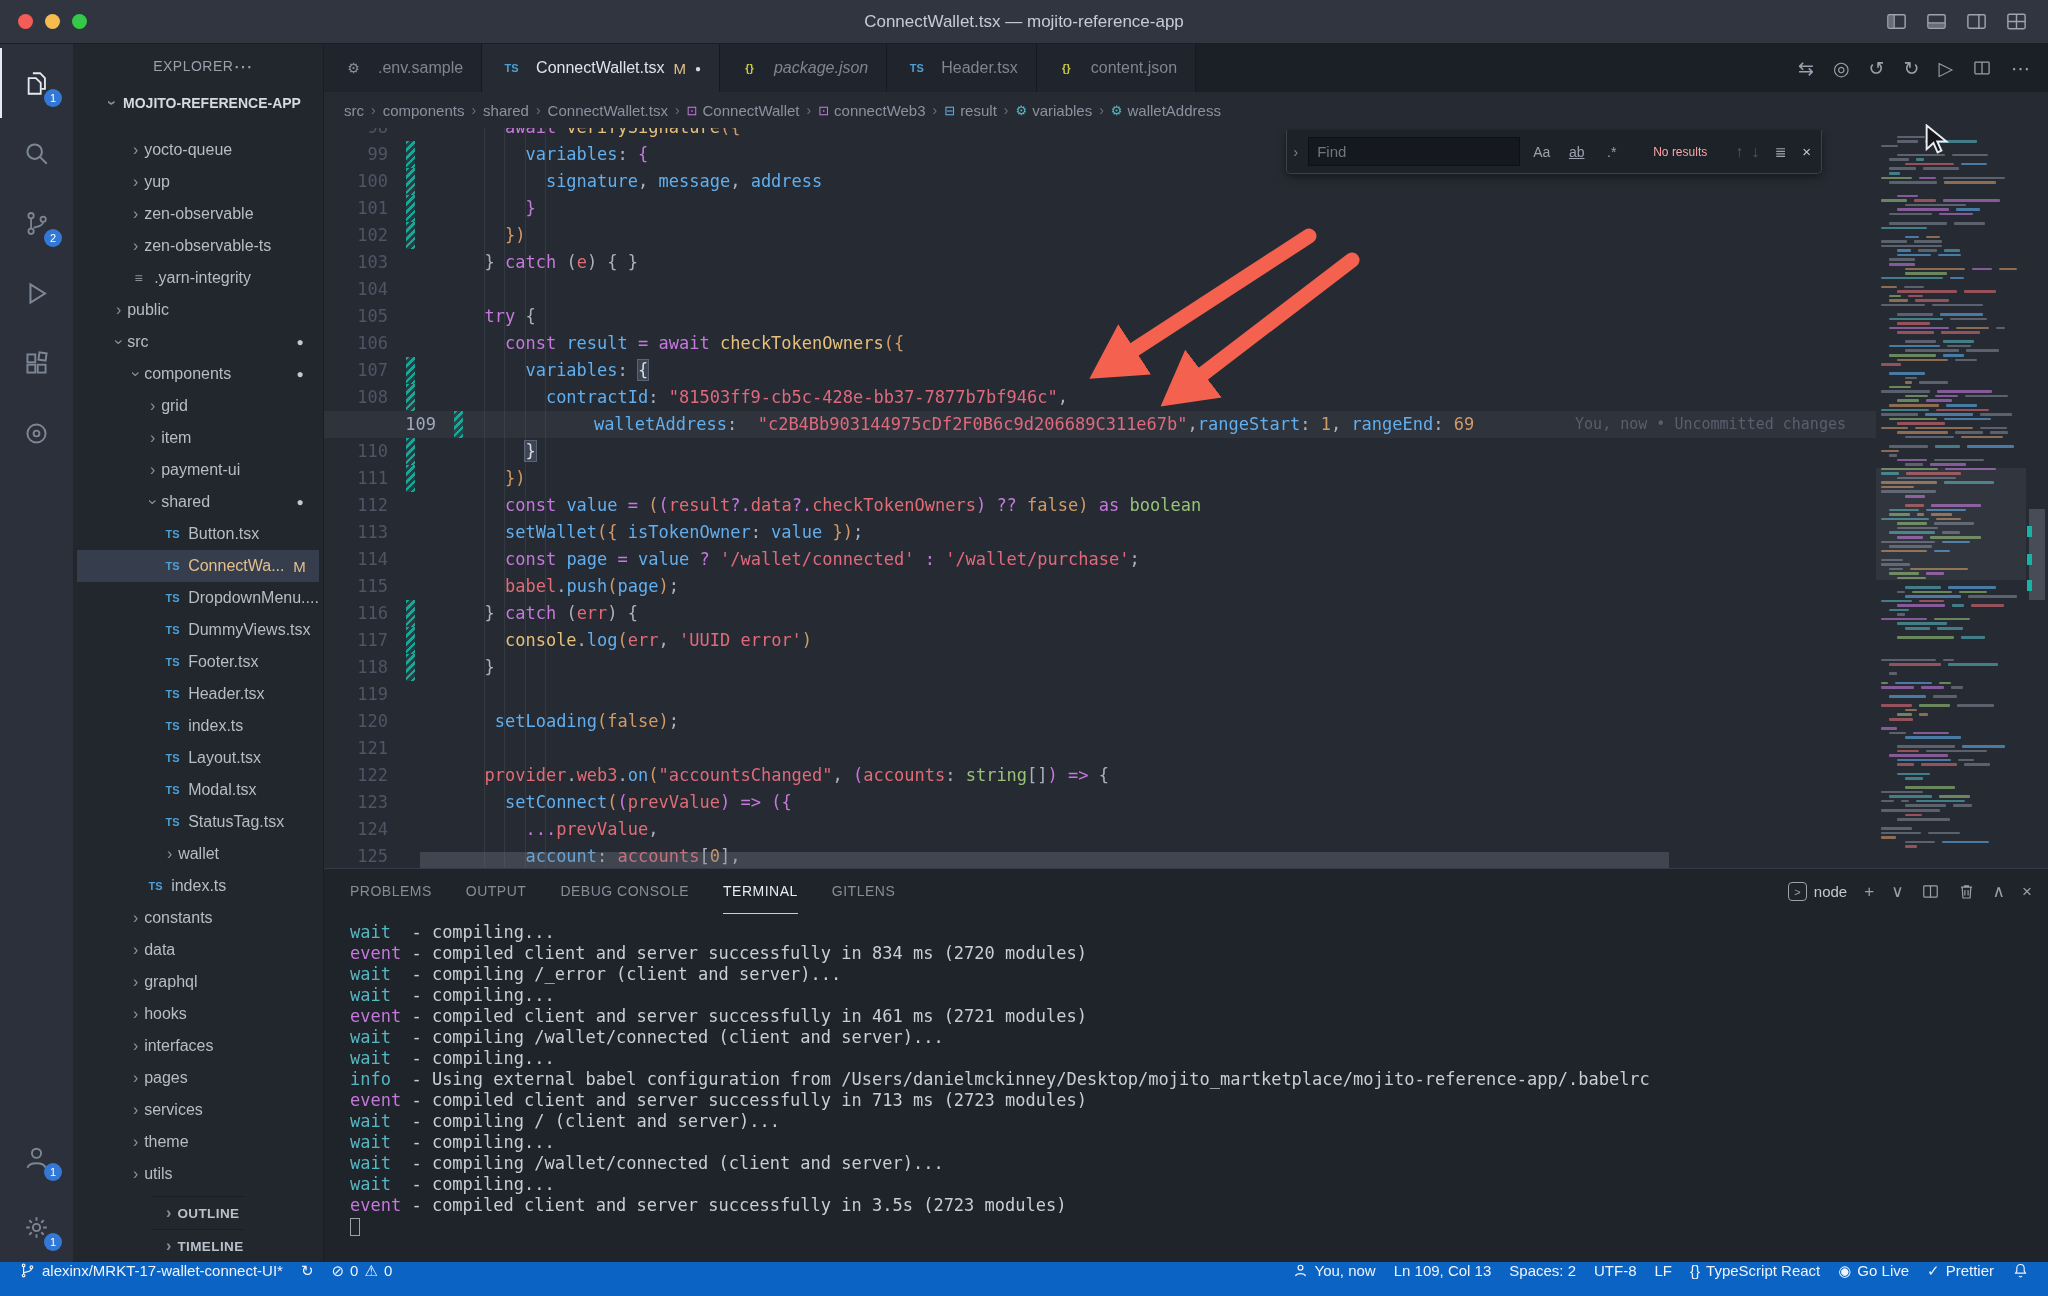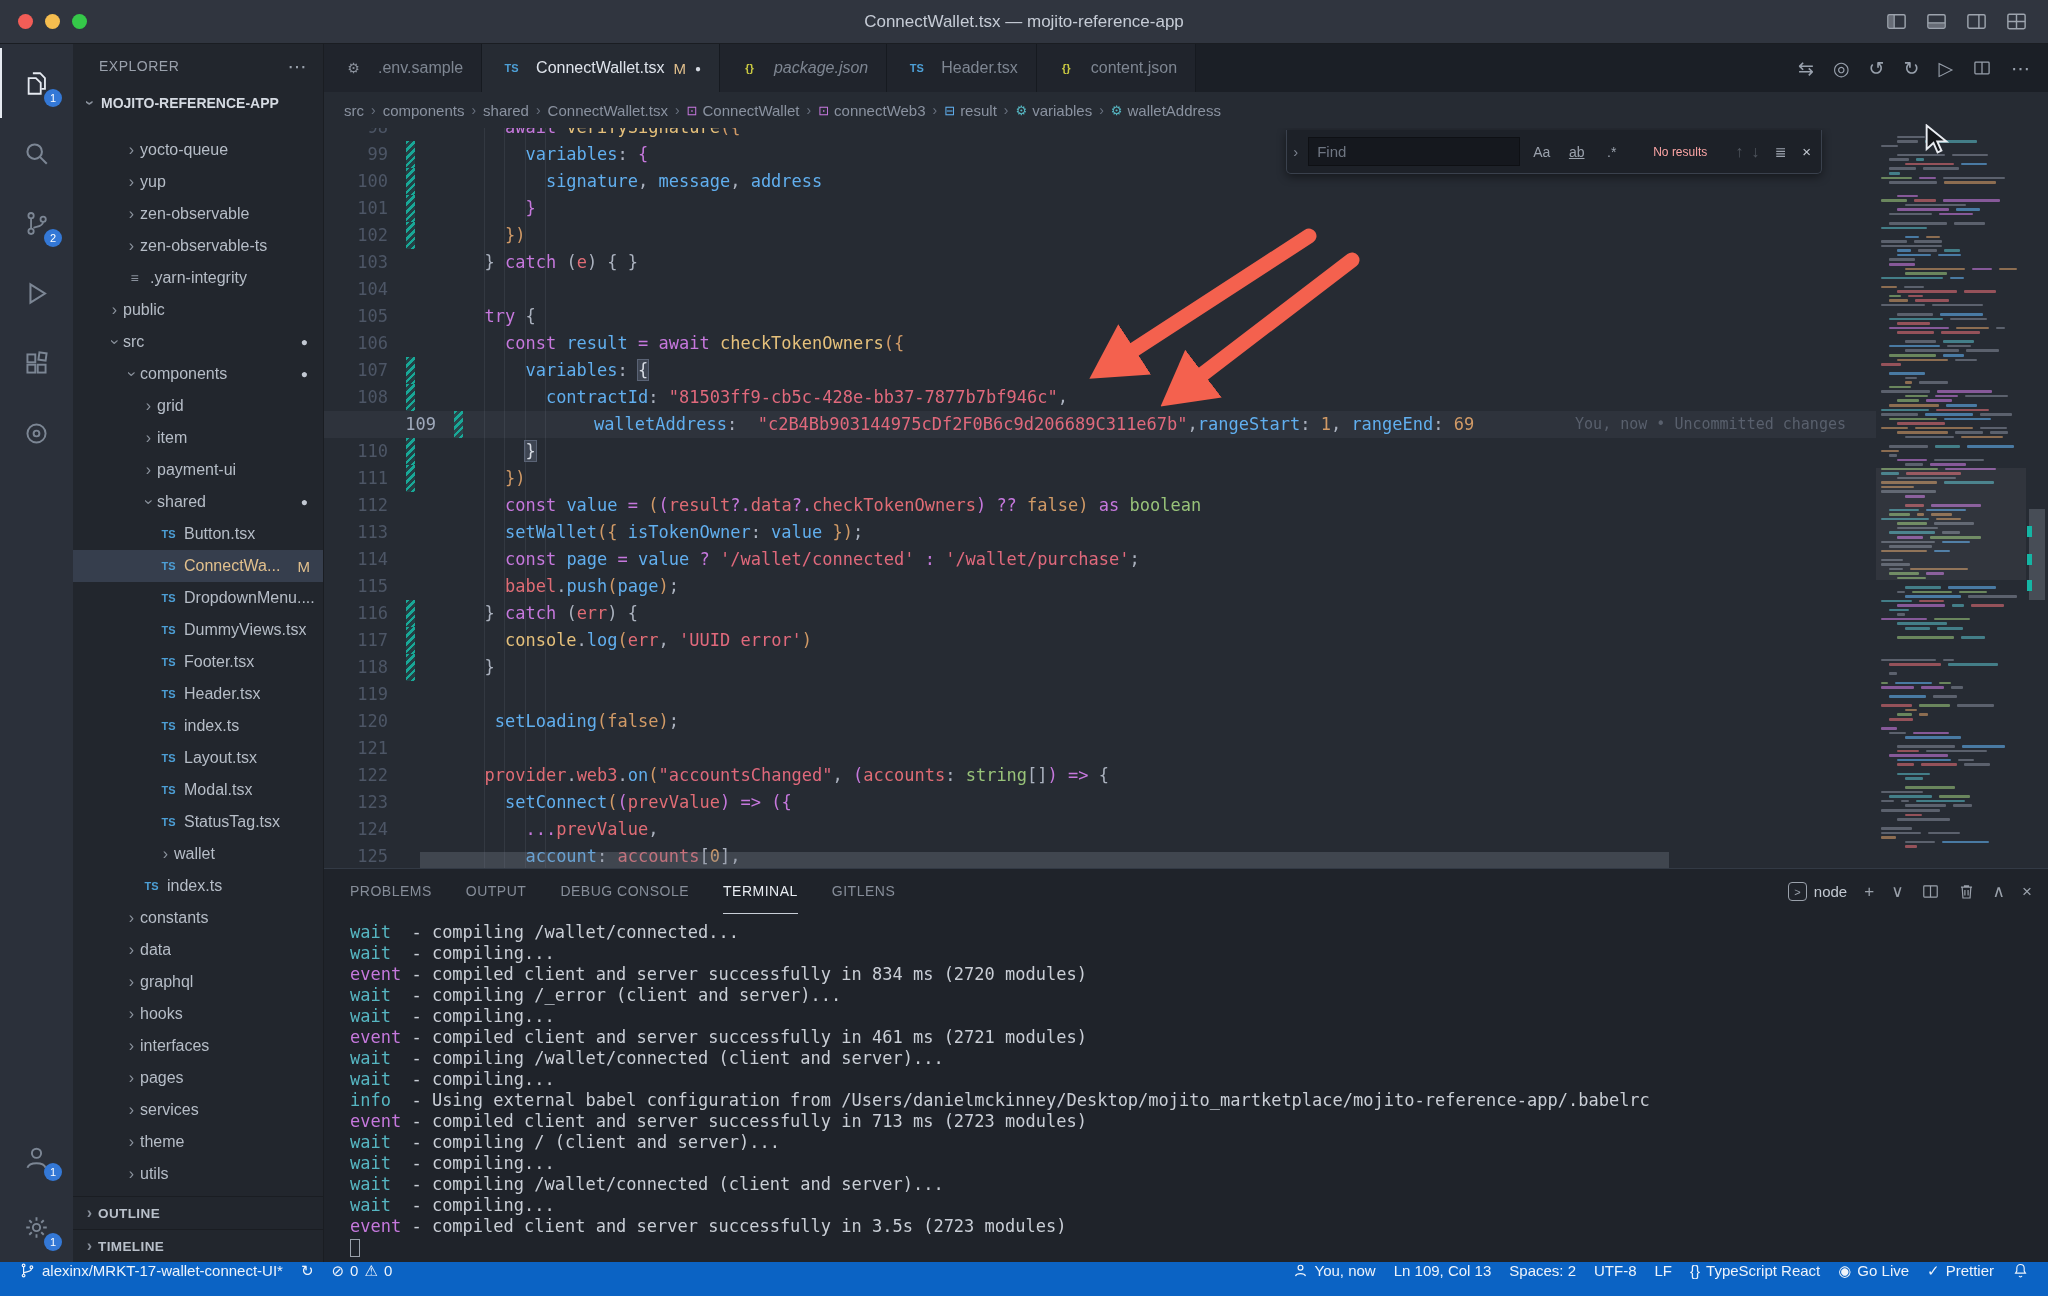--- a/index.html
+++ b/index.html
@@ -21,21 +21,21 @@
 
   
   .activitybar{width:73px;background:#2b303a;display:flex;flex-direction:column;align-items:center;padding-top:4px;flex:none;}
   .ab-item{width:73px;height:70px;display:flex;align-items:center;justify-content:center;color:#7c8694;position:relative;}
   .ab-item.active{color:#e6eaf1;box-shadow:inset 2px 0 0 #e6eaf1;}
   .ab-item svg{width:29px;height:29px;}
   .ab-badge{position:absolute;right:11px;bottom:11px;min-width:18px;height:18px;border-radius:9px;background:var(--badge,#3478d6);color:#fff;font-size:11px;display:flex;align-items:center;justify-content:center;padding:0 3px;}
   .ab-spacer{flex:1}
 
   
-  .sidebar{width:251px;background:#22262d;display:flex;flex-direction:column;border-right:1px solid #1a1d22;flex:none;}
+  .sidebar{width:251px;background:#22262d;display:flex;flex-direction:column;border-right:1px solid #1a1d22;flex:none;align-items:center;}
   .sb-head{height:44px;display:flex;align-items:center;padding:0 16px 0 26px;font-size:14px;letter-spacing:.5px;color:#9aa1ac;}
   .sb-head .dots{margin-left:auto;font-size:19px;color:#9aa1ac;}
   .sb-section{height:30px;display:flex;align-items:center;gap:3px;font-weight:bold;font-size:14px;color:#d5dae2;padding-left:8px;}
   .chev{display:inline-block;color:#8a919c;font-size:16px;width:17px;text-align:center;flex:none;}
   .chev.open{transform:rotate(90deg);}
   .tree{flex:1;overflow:hidden;font-size:16px;color:#b6bdc7;padding-top:16px;}
   .trow{height:32px;display:flex;align-items:center;position:relative;cursor:default;}
   .trow .label{white-space:nowrap;overflow:hidden;}
   .trow.sel{background:#363e4d;color:var(--modified,#e2c08d);}
   .trow .gitm{margin-left:auto;padding-right:13px;color:var(--modified,#e2c08d);font-size:15px;}
@@ -798,21 +798,20 @@
               <span class="pa-ic">
                 <svg viewBox="0 0 24 24" fill="none" stroke="currentColor" stroke-width="1.5">
                   <path d="M5 6.5h14 M9.5 6.5V4.8h5v1.7 M6.5 6.5l1 13.7h9l1-13.7 M10 10v7 M14 10v7"></path>
                 </svg>
               </span>
               <span class="pa-ic">∧</span>
               <span class="pa-ic">×</span>
             </div>
         </div>
         <div class="terminal" id="terminal">
-            <div class="tline"><span class="ttag wait">wait</span><span class="trest">  - compiling /wallet/connected...</span></div>
             <div class="tline"><span class="ttag wait">wait</span><span class="trest">  - compiling...</span></div>
             <div class="tline"><span class="ttag event">event</span><span class="trest"> - compiled client and server successfully in 834 ms (2720 modules)</span></div>
             <div class="tline"><span class="ttag wait">wait</span><span class="trest">  - compiling /_error (client and server)...</span></div>
             <div class="tline"><span class="ttag wait">wait</span><span class="trest">  - compiling...</span></div>
             <div class="tline"><span class="ttag event">event</span><span class="trest"> - compiled client and server successfully in 461 ms (2721 modules)</span></div>
             <div class="tline"><span class="ttag wait">wait</span><span class="trest">  - compiling /wallet/connected (client and server)...</span></div>
             <div class="tline"><span class="ttag wait">wait</span><span class="trest">  - compiling...</span></div>
             <div class="tline"><span class="ttag info">info</span><span class="trest">  - Using external babel configuration from /Users/danielmckinney/Desktop/mojito_martketplace/mojito-reference-app/.babelrc</span></div>
             <div class="tline"><span class="ttag event">event</span><span class="trest"> - compiled client and server successfully in 713 ms (2723 modules)</span></div>
             <div class="tline"><span class="ttag wait">wait</span><span class="trest">  - compiling / (client and server)...</span></div>

